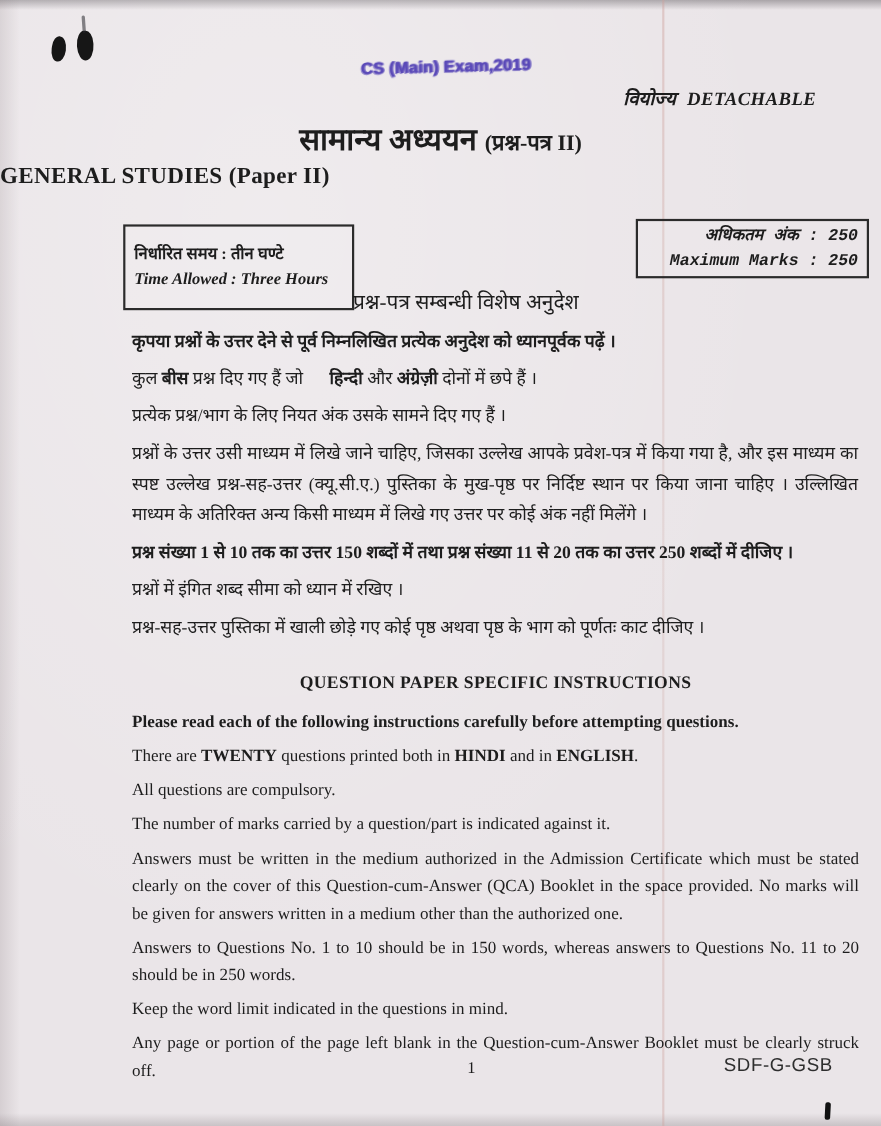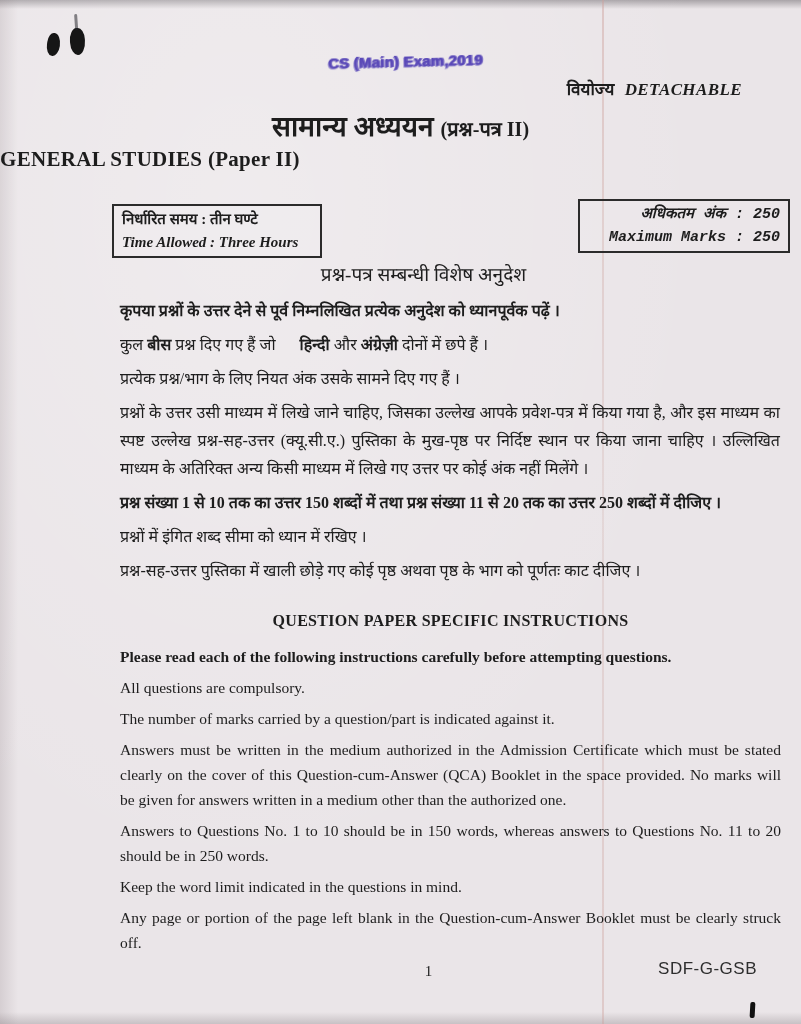--- a/index.html
+++ b/index.html
@@ -31,29 +31,29 @@
   .stamp{
     position:absolute;left:328px;top:52px;width:200px;
     font-family:"Liberation Sans", sans-serif;
     font-weight:700;font-size:15px;letter-spacing:0.2px;
     color:#5a49b8;
     transform:rotate(-1.5deg);
     filter:blur(0.5px);
     text-shadow:1.3px 0 0 rgba(90,73,184,0.75), -1px 0.5px 0 rgba(90,73,184,0.5), 0 1px 1px rgba(90,73,184,0.35);
   }
   .detachable{position:absolute;right:59px;top:77px;font-size:17px;font-weight:700;}
-  .detachable .hi{margin-right:6px;}
+  .detachable .hi{font-style:italic;margin-right:6px;}
   .detachable .en{font-style:italic;letter-spacing:0.4px;}
 
   .title-hi{position:absolute;left:0;right:0;top:106px;text-align:center;font-weight:700;font-size:28px;}
   .title-hi .paper{font-size:20px;font-weight:700;}
   .title-en{position:absolute;left:0;right:0;top:147px;text-align:left;font-weight:700;font-size:21px;letter-spacing:0.3px;}
 
   .box{position:absolute;border:2px solid #2b2b2b;background:rgba(255,255,255,0.06);}
-  .box-time{left:112px;top:204px;width:190px;height:46px;padding:2px 8px;}
+  .box-time{left:112px;top:204px;width:190px;height:46px;padding:14px 8px;}
   .box-marks{left:578px;top:199px;width:192px;height:46px;padding:2px 8px;text-align:right;font-family:Liberation Mono, monospace;}
   .box .hi{font-weight:700;font-size:15px;line-height:23px;white-space:nowrap;}
   .box .en{font-weight:700;font-style:italic;font-size:15px;line-height:23px;white-space:nowrap;}
   .box-marks .hi{font-style:italic;}
 
   .hindi-heading{position:absolute;left:100px;right:54px;top:261px;text-align:center;font-weight:400;font-size:19px;}
 
   .hindi-body{position:absolute;left:120px;right:21px;top:297px;}
   .hindi-body p{margin:0 0 6px 0;font-size:16px;line-height:28px;text-align:justify;}
   .english-body{position:absolute;left:120px;right:20px;top:612px;}
@@ -107,20 +107,21 @@
     <p><span>प्रत्येक प्रश्न/भाग के लिए नियत अंक उसके सामने दिए गए हैं ।</span></p>
     <p><span>प्रश्नों के उत्तर उसी माध्यम में लिखे जाने चाहिए, जिसका उल्लेख आपके प्रवेश-पत्र में किया गया है, और इस माध्यम का स्पष्ट उल्लेख प्रश्न-सह-उत्तर (क्यू.सी.ए.) पुस्तिका के मुख-पृष्ठ पर निर्दिष्ट स्थान पर किया जाना चाहिए । उल्लिखित माध्यम के अतिरिक्त अन्य किसी माध्यम में लिखे गए उत्तर पर कोई अंक नहीं मिलेंगे ।</span></p>
     <p><span style="font-weight: 700;">प्रश्न संख्या 1 से 10 तक का उत्तर 150 शब्दों में तथा प्रश्न संख्या 11 से 20 तक का उत्तर 250 शब्दों में दीजिए ।</span></p>
     <p><span>प्रश्नों में इंगित शब्द सीमा को ध्यान में रखिए ।</span></p>
     <p><span>प्रश्न-सह-उत्तर पुस्तिका में खाली छोड़े गए कोई पृष्ठ अथवा पृष्ठ के भाग को पूर्णतः काट दीजिए ।</span></p>
   </div>
 
   <div class="english-body">
     <div class="eng-heading">QUESTION PAPER SPECIFIC INSTRUCTIONS</div>
     <p><span style="font-weight: 700;">Please read each of the following instructions carefully before attempting questions.</span></p>
+    <p><span>There are </span><span style="font-weight: 700;">TWENTY</span><span> questions printed both in </span><span style="font-weight: 700;">HINDI</span><span> and in </span><span style="font-weight: 700;">ENGLISH</span><span>.</span></p>
     <p><span>All questions are compulsory.</span></p>
     <p><span>The number of marks carried by a question/part is indicated against it.</span></p>
     <p><span>Answers must be written in the medium authorized in the Admission Certificate which must be stated clearly on the cover of this Question-cum-Answer (QCA) Booklet in the space provided. No marks will be given for answers written in a medium other than the authorized one.</span></p>
     <p><span style="font-weight: 400; margin-top: 16px;">Answers to Questions No. 1 to 10 should be in 150 words, whereas answers to Questions No. 11 to 20 should be in 250 words.</span></p>
     <p><span>Keep the word limit indicated in the questions in mind.</span></p>
     <p><span>Any page or portion of the page left blank in the Question-cum-Answer Booklet must be clearly struck off.</span></p>
   </div>
 
   <div class="footer-num">1</div>
   <div class="footer-code">SDF-G-GSB</div>

